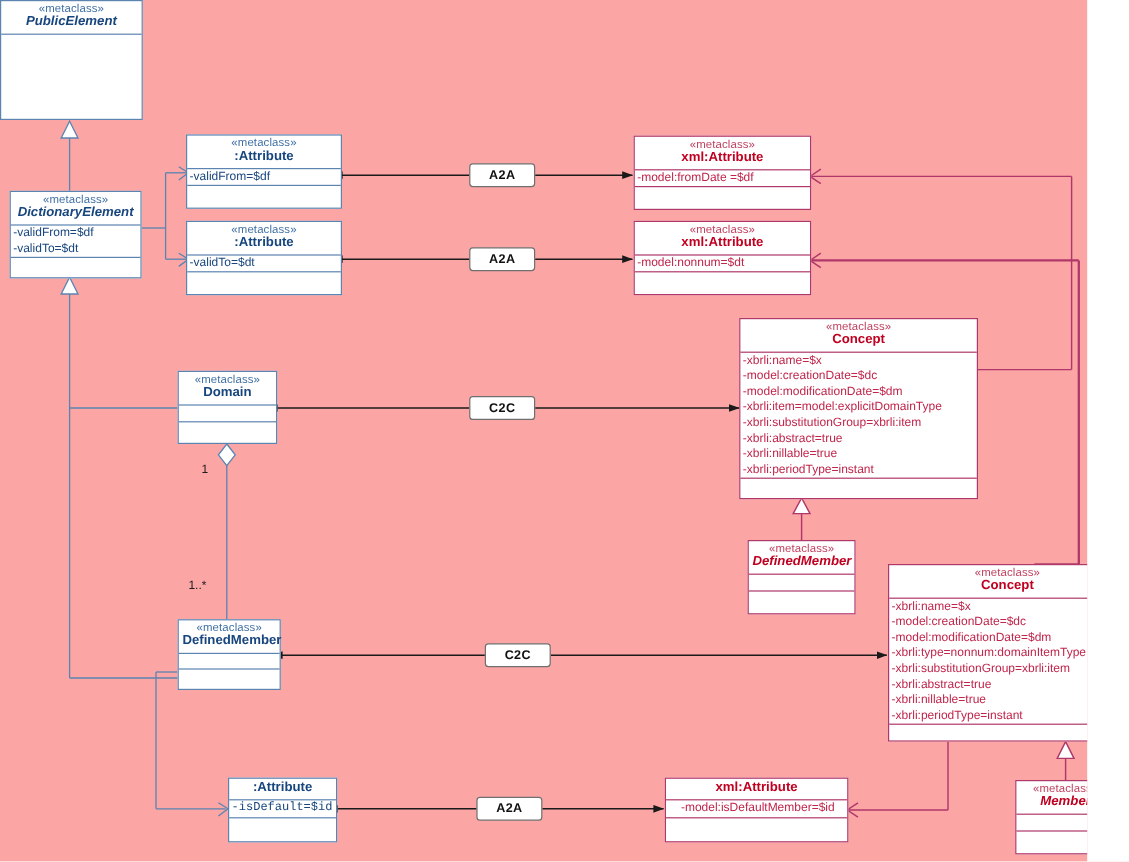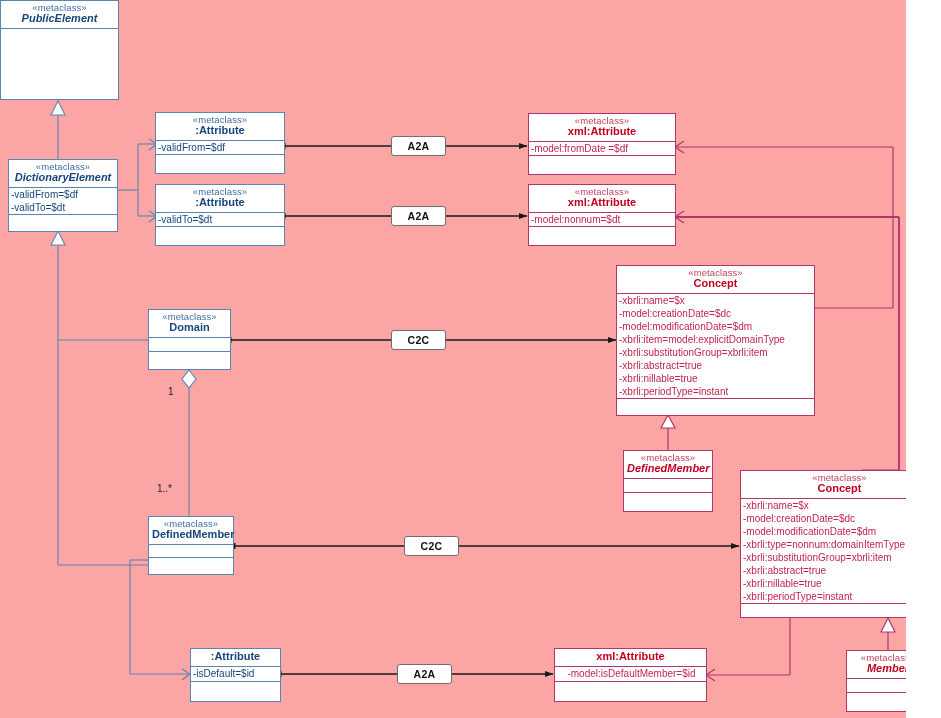--- a/index.html
+++ b/index.html
@@ -338,21 +338,21 @@
       <span class="nm ital">Member</span>
     </div>
     <div class="attrs" style="height:14px;"></div>
     <div class="ops"></div>
   </div>
 
   <div class="cls" style="left:190px;top:648px;width:91px;height:54px;">
     <div class="hdr">
       <span class="nm">:Attribute</span>
     </div>
-    <div class="attrs" style="height:15px;">
+    <div class="attrs" style="height:15px;font-family:Liberation Mono, monospace;">
       <div class="attr">-isDefault=$id</div>
     </div>
     <div class="ops"></div>
   </div>
 
   <div class="cls red" style="left:554px;top:648px;width:153px;height:54px;">
     <div class="hdr">
       <span class="nm">xml:Attribute</span>
     </div>
     <div class="attrs" style="height:15px;text-align:center;">

